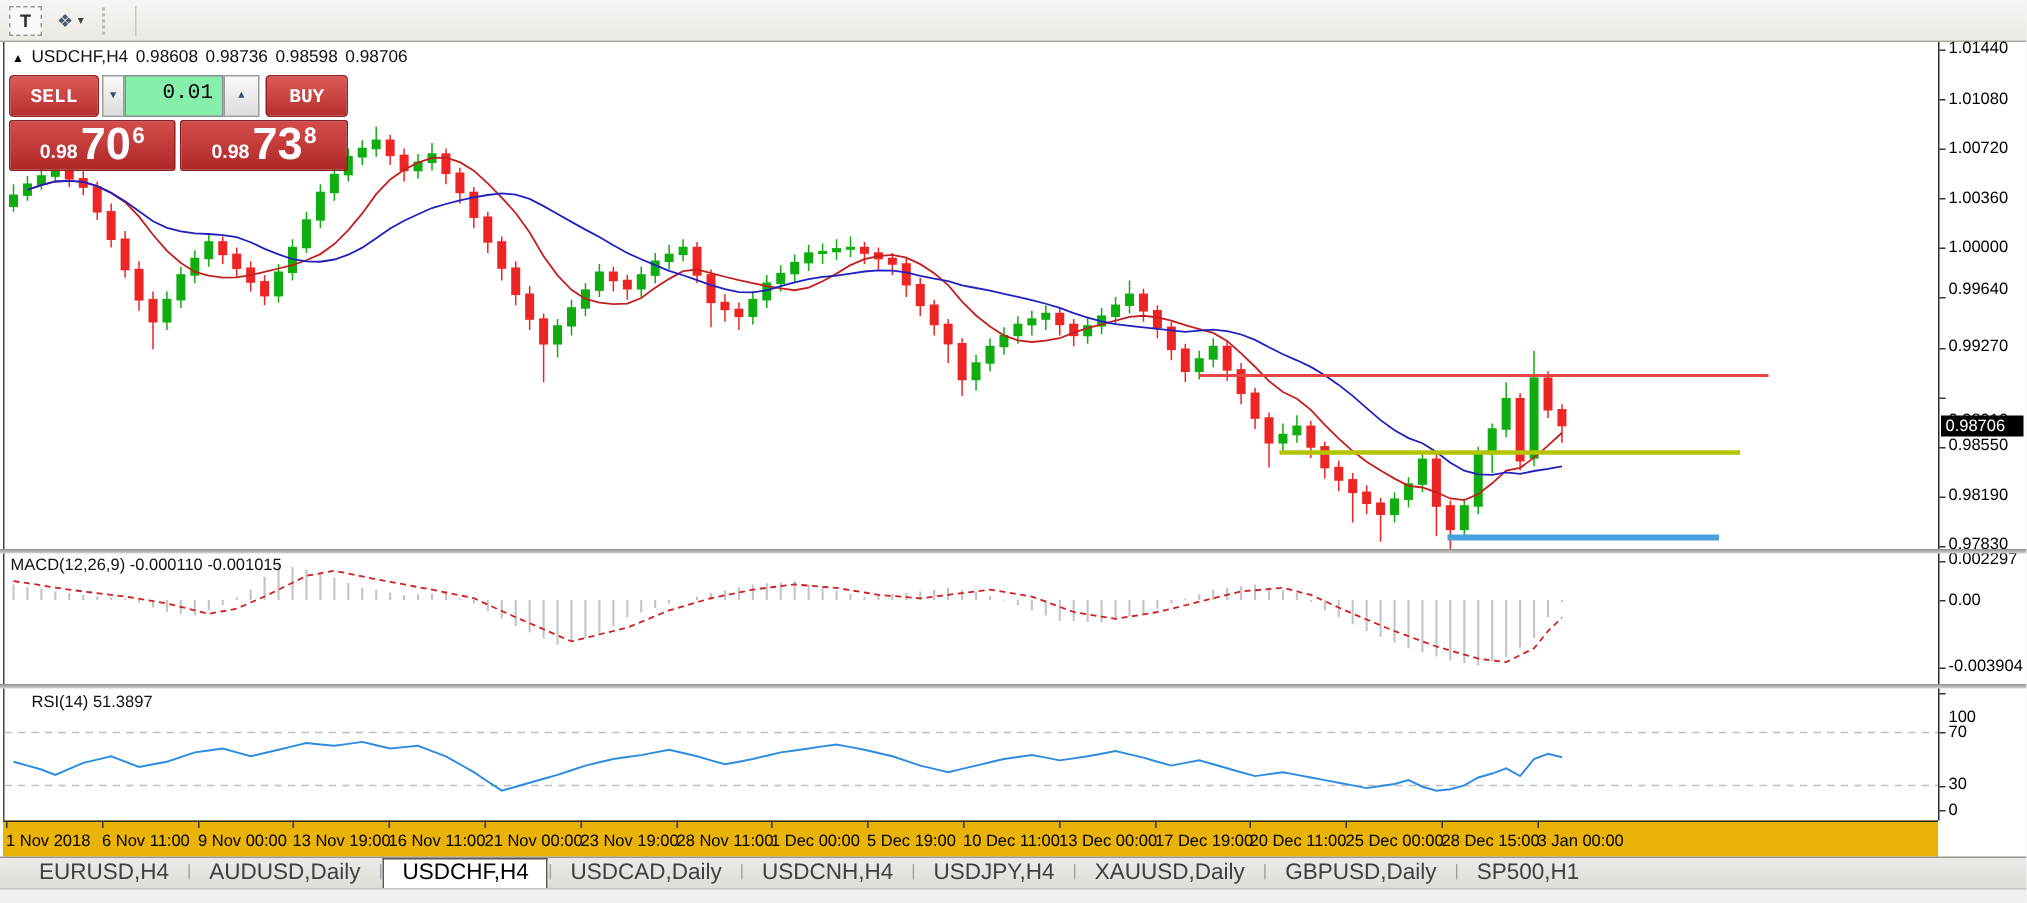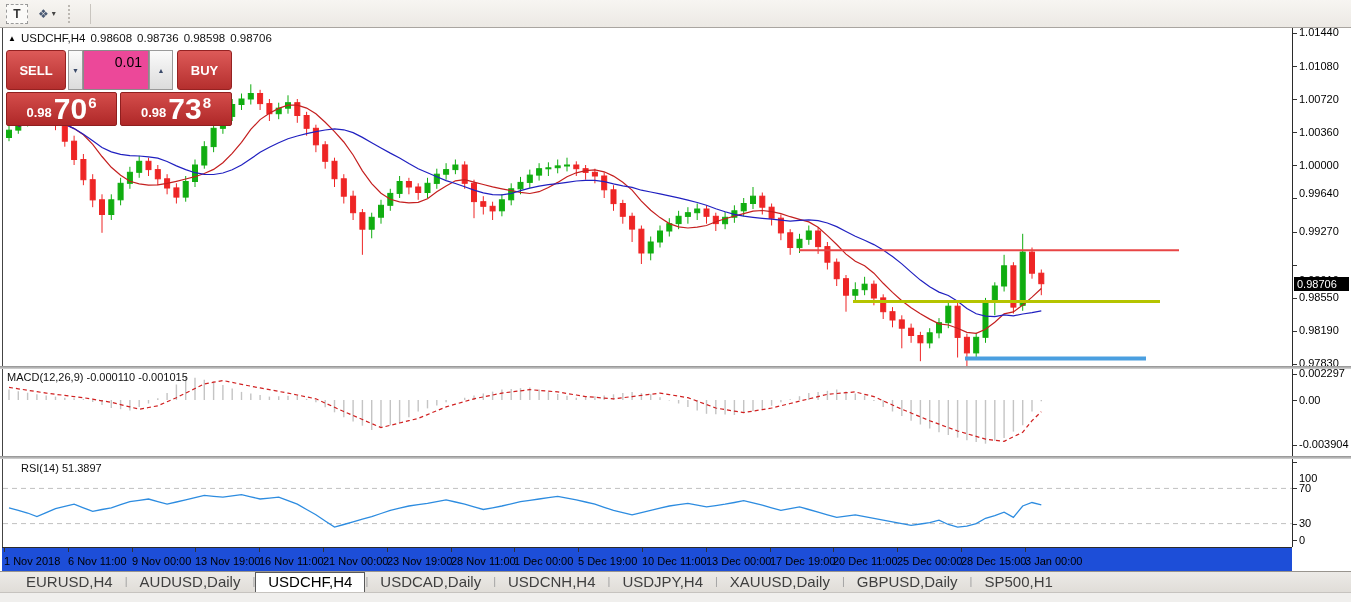--- a/index.html
+++ b/index.html
@@ -20,36 +20,36 @@
   .splitter{position:absolute;left:0;width:1351px;height:3px;background:linear-gradient(#8f8f8f,#d6d6d6);z-index:6;}
   .axis-col{position:absolute;left:1292px;top:28px;width:59px;height:519px;background:#fff;border-left:1px solid #2b2b2b;box-sizing:border-box;z-index:5;}
   .axlabel{position:absolute;left:6px;font-size:11px;color:#000;white-space:nowrap;}
   .axtick{position:absolute;left:0;width:4px;height:1px;background:#333;}
   .price-tag{position:absolute;left:1px;width:52px;height:14px;background:#000;color:#fff;font-size:11px;line-height:14px;padding-left:3px;z-index:7;}
   .panel-label{position:absolute;font-size:11px;color:#111;z-index:4;white-space:nowrap;}
   
   .ohlc-header{position:absolute;left:8px;top:32px;font-size:11.5px;color:#111;z-index:8;display:flex;gap:5px;align-items:center;}
   .ohlc-header .tri{font-size:8px;color:#000;}
   .trade-panel{position:absolute;left:6px;top:50px;width:226px;z-index:9;}
-  .tp-row1{display:flex;height:40px;}
+  .tp-row1{display:flex;height:28px;font-family:Liberation Mono, monospace;}
   .btn-red{background:linear-gradient(#dd5a58,#b52f2e);border:1px solid #952222;border-radius:3px;color:#fff;font-weight:bold;font-size:13px;display:flex;align-items:center;justify-content:center;cursor:pointer;}
   .sell-btn{width:58px;}
   .buy-btn{width:53px;margin-left:4px;}
   .spin{width:15px;background:linear-gradient(#fafafa,#dcdcdc);border:1px solid #9a9a9a;display:flex;align-items:center;justify-content:center;font-size:7px;color:#3a4a6a;margin-left:2px;box-sizing:border-box;cursor:pointer;}
   .spin.up{width:24px;margin-left:0;}
-  .lot-field{width:66px;background:#ec4899;border:1px solid #8a8a8a;font-size:14px;color:#000;text-align:right;padding:0 6px 0 2px;line-height:22px;box-sizing:border-box;}
+  .lot-field{width:66px;background:#86efac;border:1px solid #8a8a8a;font-size:14px;color:#000;text-align:right;padding:0 6px 0 2px;line-height:22px;box-sizing:border-box;}
   .tp-row2{display:flex;margin-top:2px;}
   .quote-box{height:34px;border-radius:2px;background:linear-gradient(#d44d4b,#af2828);border:1px solid #8f1f1f;color:#fff;display:flex;align-items:flex-end;justify-content:center;padding-bottom:2px;box-sizing:border-box;cursor:pointer;}
   .qb-sell{width:111px;}
   .qb-buy{width:112px;margin-left:3px;}
   .q-prefix{font-size:13px;font-weight:bold;margin-bottom:3px;}
   .q-big{font-size:30px;font-weight:bold;line-height:28px;margin-left:2px;}
   .q-pip{font-size:15px;font-weight:bold;margin-bottom:12px;margin-left:1px;}
   
-  .time-axis{position:absolute;left:2px;top:547px;width:1290px;height:24px;background:#1d4ed8;border-top:1px solid #2b2b2b;box-sizing:border-box;}
+  .time-axis{position:absolute;left:2px;top:547px;width:1290px;height:24px;background:#eab308;border-top:1px solid #2b2b2b;box-sizing:border-box;}
   .ttick{position:absolute;top:0;width:1px;height:4px;background:#333;}
   .tlabel{position:absolute;top:7px;font-size:11px;color:#000;white-space:nowrap;}
   .corner{position:absolute;left:1292px;top:547px;width:59px;height:24px;background:#fff;}
   
   .tabbar{position:absolute;left:0;top:571px;width:1351px;height:21px;background:linear-gradient(#eceae7,#e0ddd8);border-top:1px solid #98948e;box-sizing:border-box;display:flex;align-items:stretch;padding-left:14px;}
   .tab{padding:0 12px;font-size:15px;color:#3f3f3f;line-height:19px;cursor:pointer;white-space:nowrap;}
   .tab.active{background:#fff;border:1px solid #5a5a5a;border-bottom:none;color:#000;line-height:18px;}
   .tabsep{color:#a0a0a0;line-height:19px;font-size:11px;}
   
   .statusbar{position:absolute;left:0;top:592px;width:1351px;height:10px;background:#f0efed;border-top:1px solid #c6c3bf;box-sizing:border-box;}

